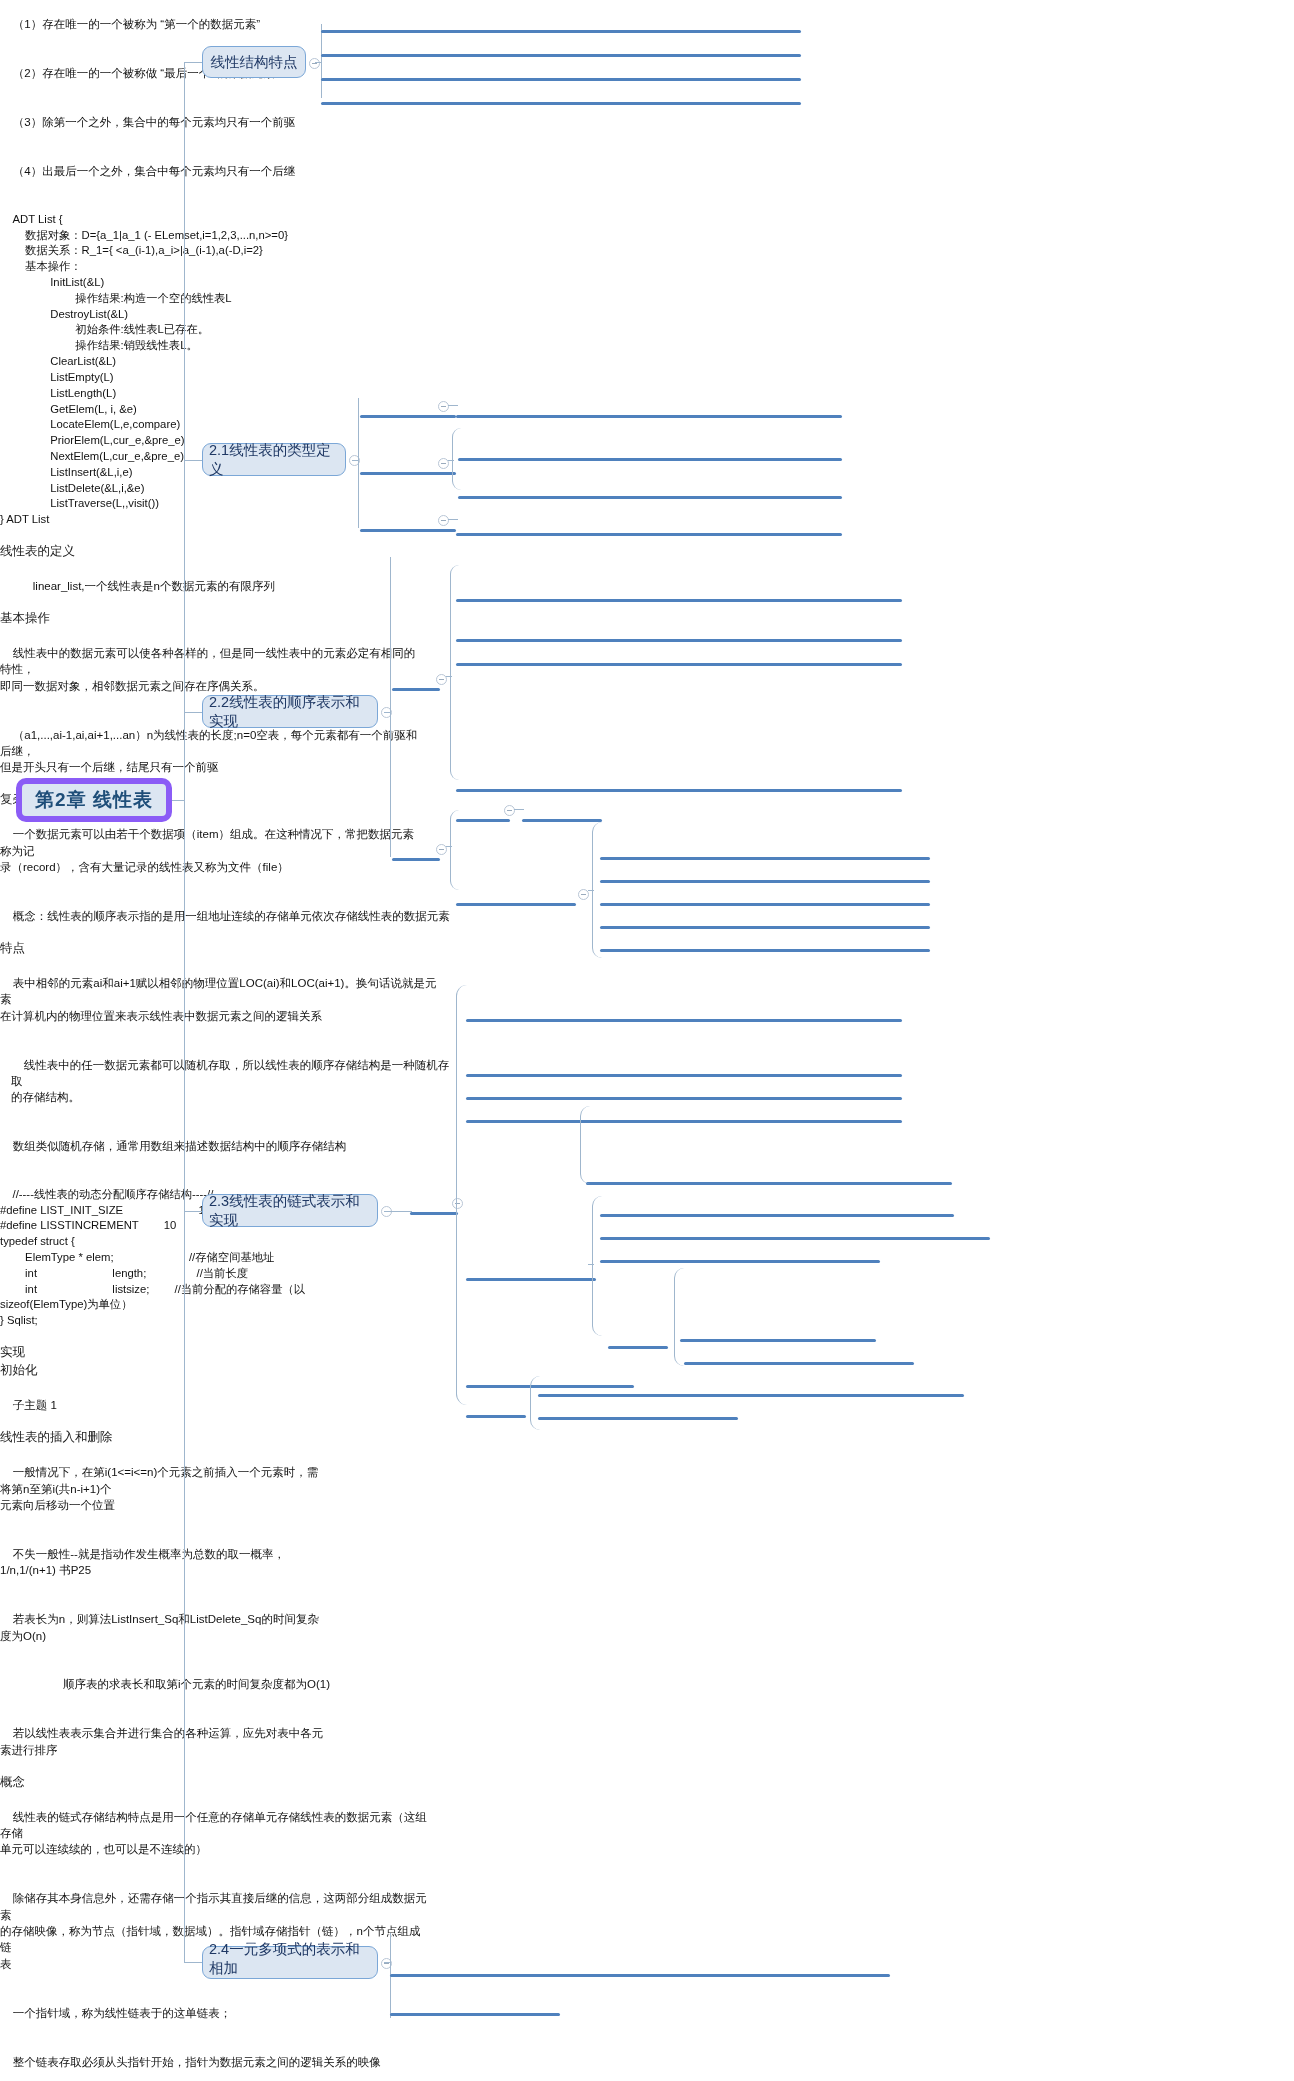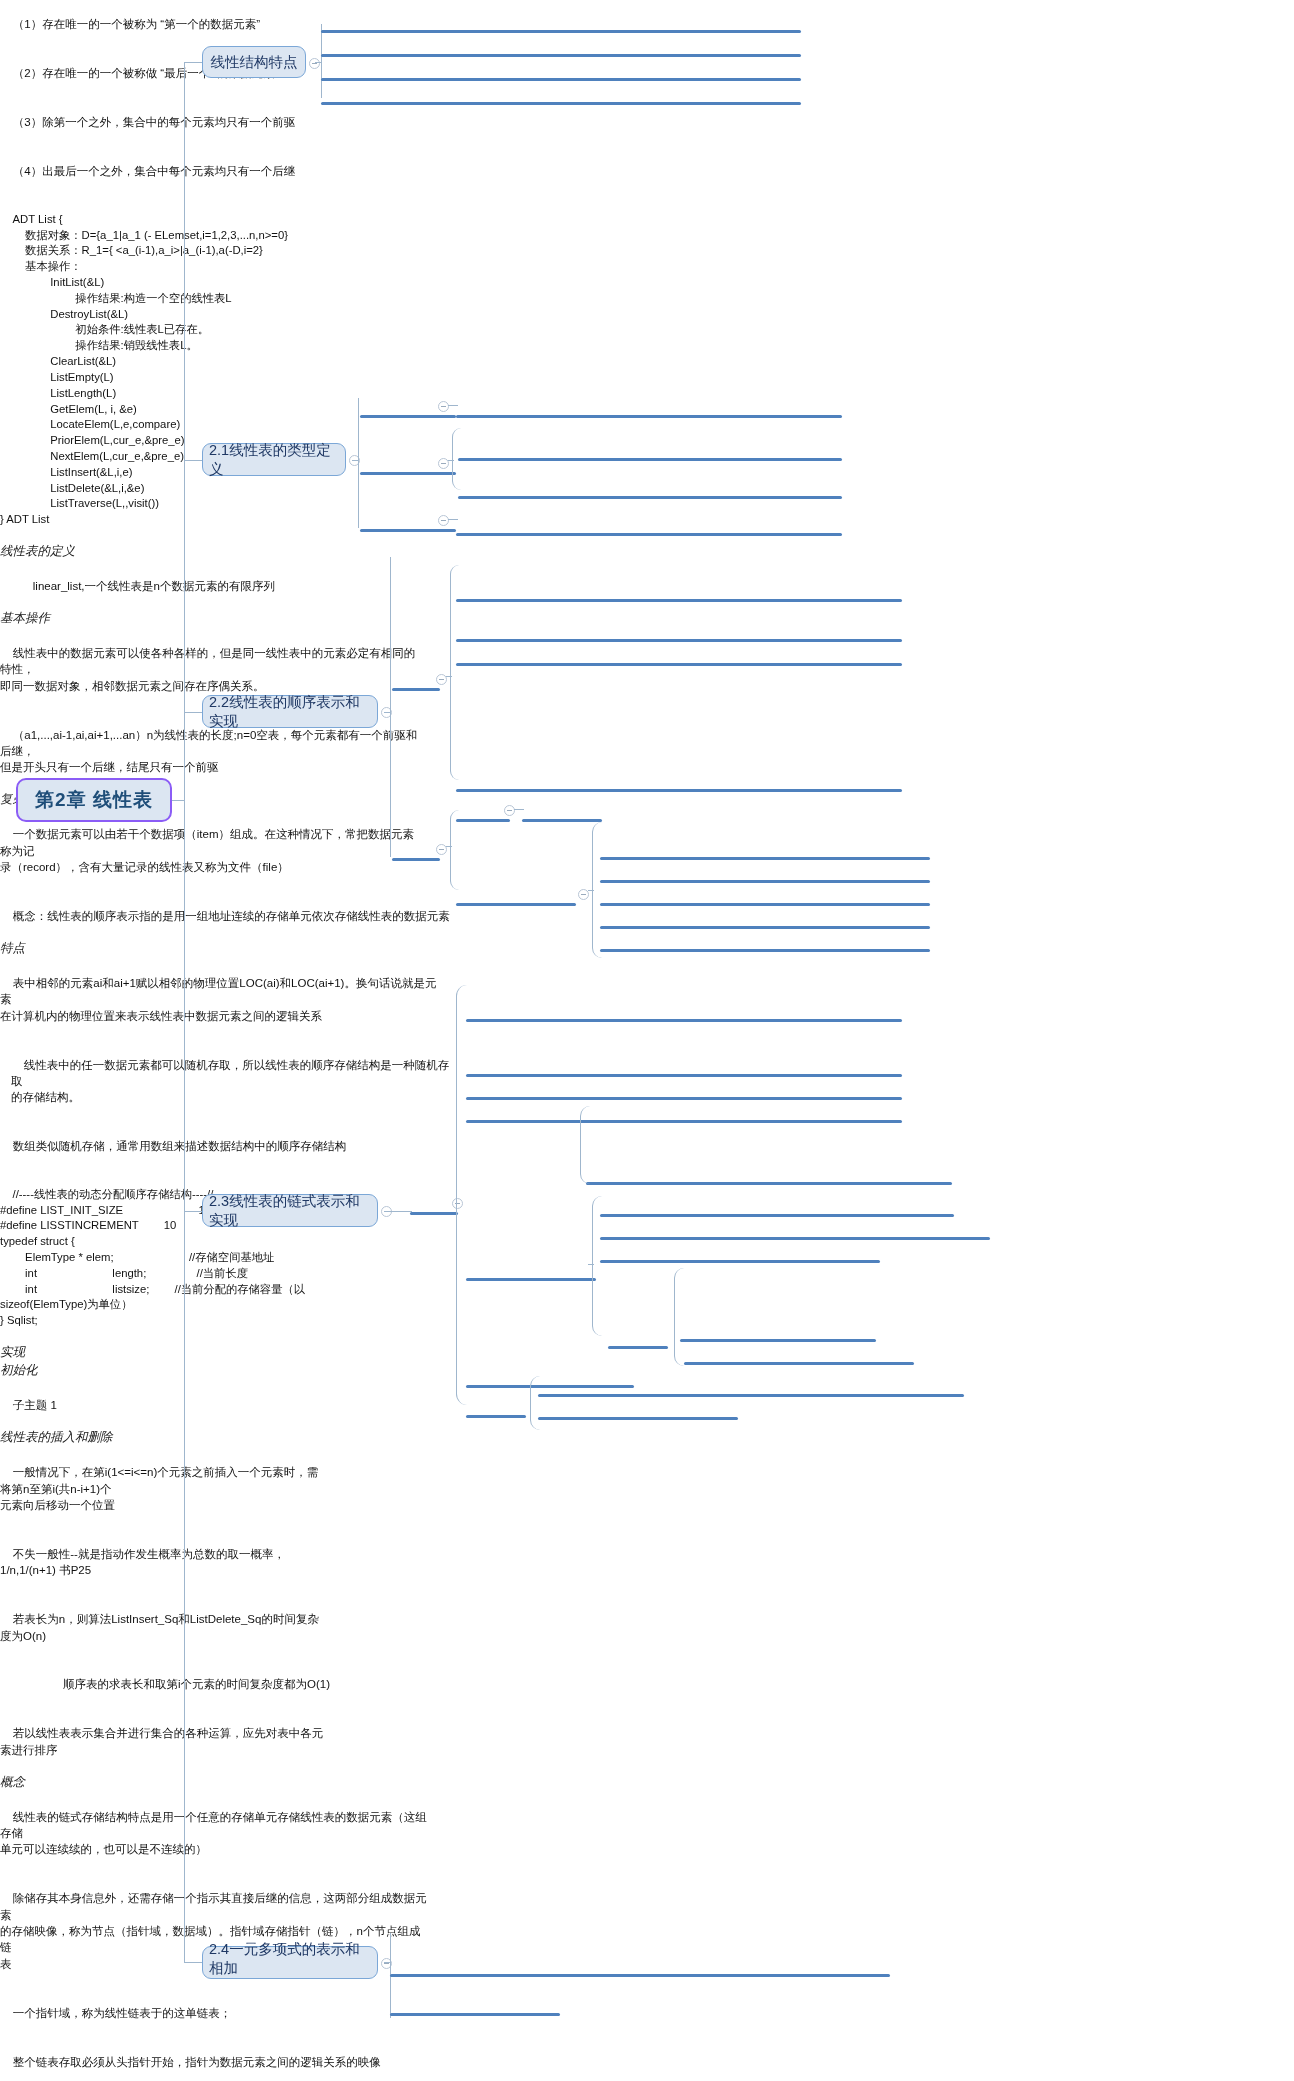--- a/index.html
+++ b/index.html
@@ -4,38 +4,38 @@
 <style>
   html,body{margin:0;padding:0;background:#fff;}
   body{font-family:"Liberation Sans","DejaVu Sans",sans-serif;color:#000;}
   #canvas{position:relative;width:1294px;height:2081px;overflow:hidden;background:#fff;}
 
   
   .node{position:absolute;box-sizing:border-box;}
 
   
   .root{
-    background:#dce6f2;border:2px solid #8b5cf6;border-radius:10px;
+    background:#dce6f2;border:6px solid #8b5cf6;border-radius:10px;
     color:#1f4e79;font-weight:bold;font-size:19px;
     display:flex;align-items:center;justify-content:center;
     letter-spacing:1px;
   }
   
   .lvl1{
     background:#dce6f2;border:1.6px solid #7ba7d7;border-radius:9px;
     color:#1f3864;font-size:14.5px;
     display:flex;align-items:center;justify-content:center;
     padding:0 6px;
   }
   
   .lvl2{
     font-size:12.5px;color:#1a1a1a;display:flex;align-items:flex-end;
     padding-bottom:2px;
   }
-  .lvl2 .txt{line-height:1.25;font-style:italic;}
+  .lvl2 .txt{line-height:1.25;}
   .bar{position:absolute;height:3px;background:#4f81bd;border-radius:2px;}
 
   
   .leaf{
     font-size:11.5px;line-height:1.42;color:#111;
     white-space:pre-wrap;
   }
   .leaf.code{font-size:11.3px;line-height:1.40;}
 
   

